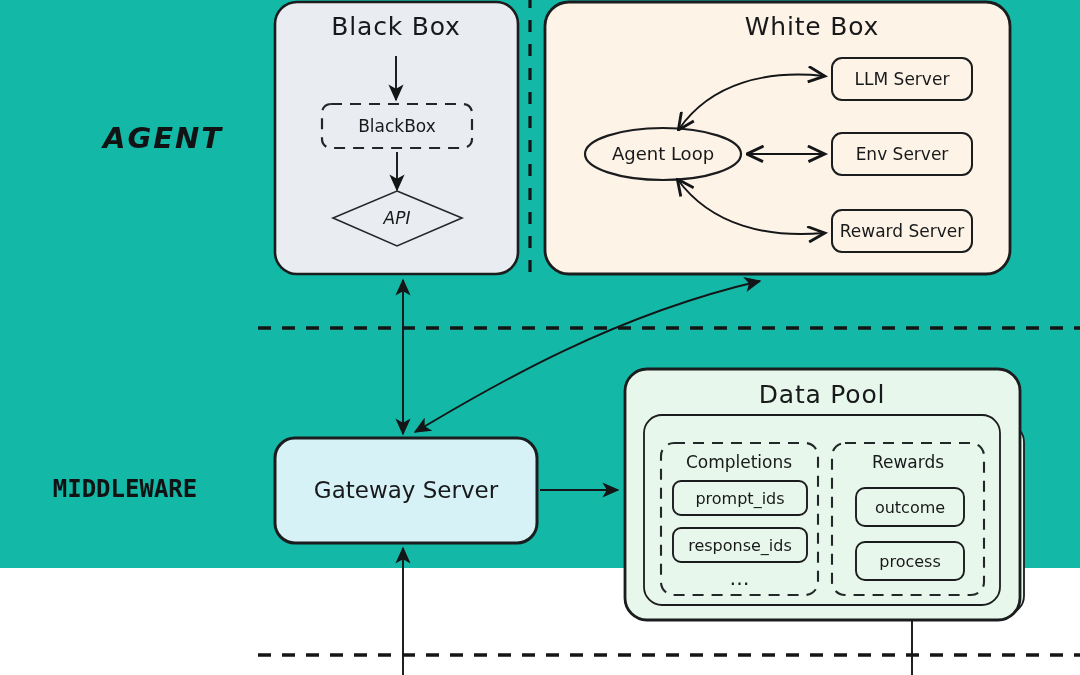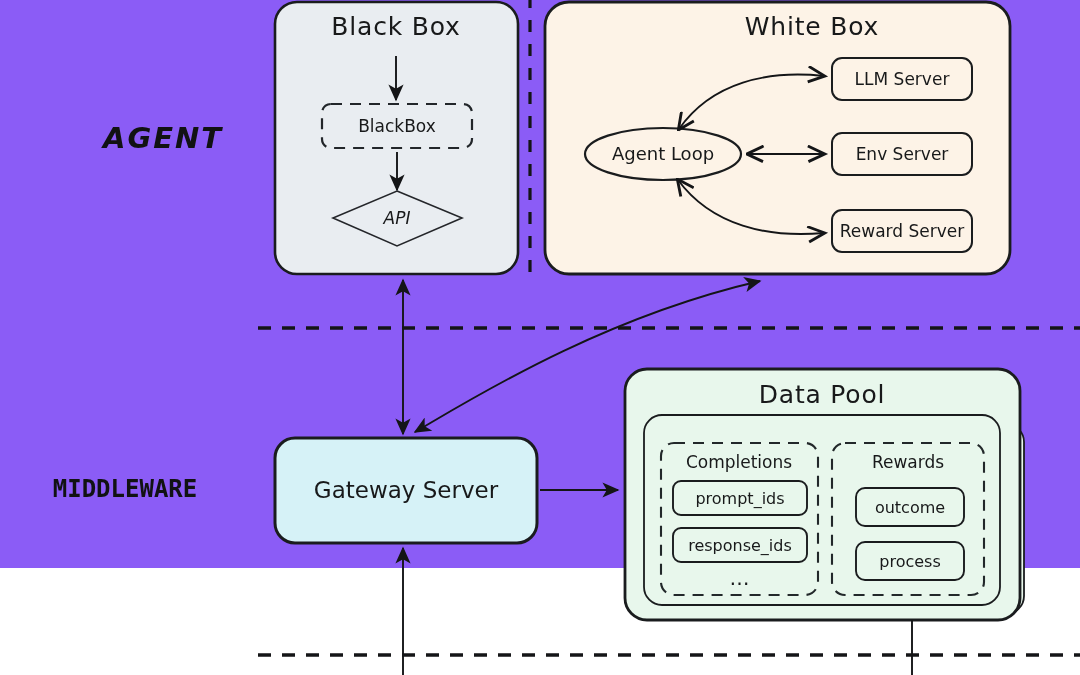--- a/index.html
+++ b/index.html
@@ -11,21 +11,21 @@
   body {
     width: 1080px;
     height: 675px;
     overflow: hidden;
     font-family: "DejaVu Sans", sans-serif;
   }
   #stage {
     position: relative;
     width: 1080px;
     height: 568px;
-    background: #8b5cf6;
+    background: #14b8a6;
   }
   svg.layer {
     position: absolute;
     top: 0;
     left: 0;
     width: 1080px;
     height: 675px;
   }
   
   .hand {

